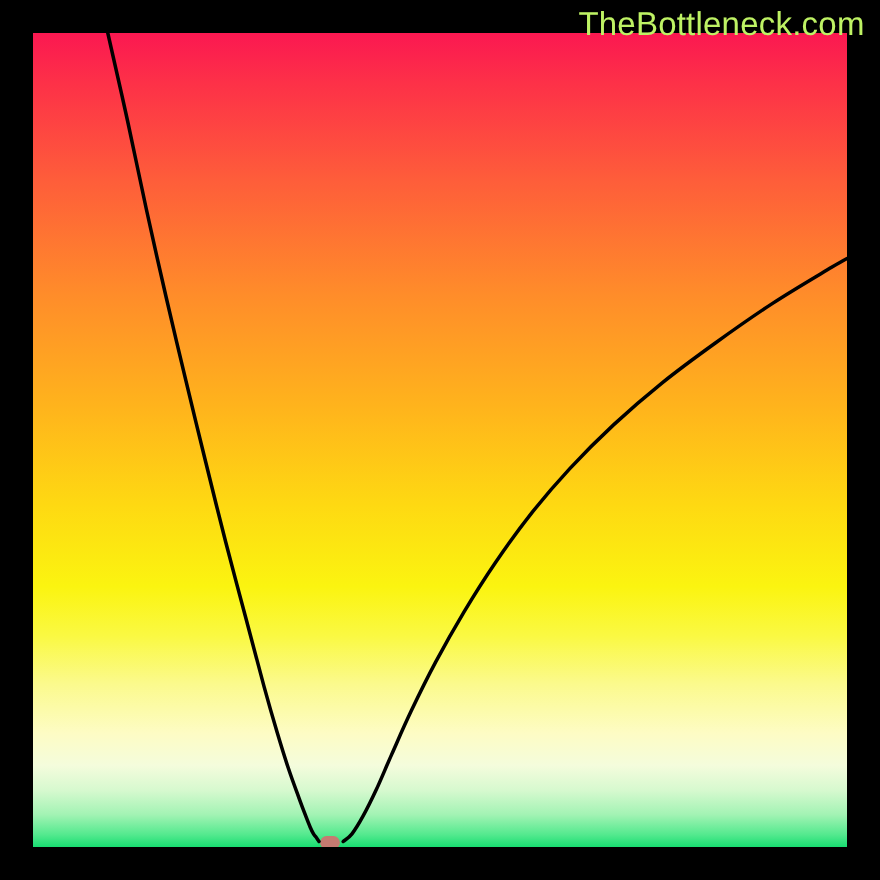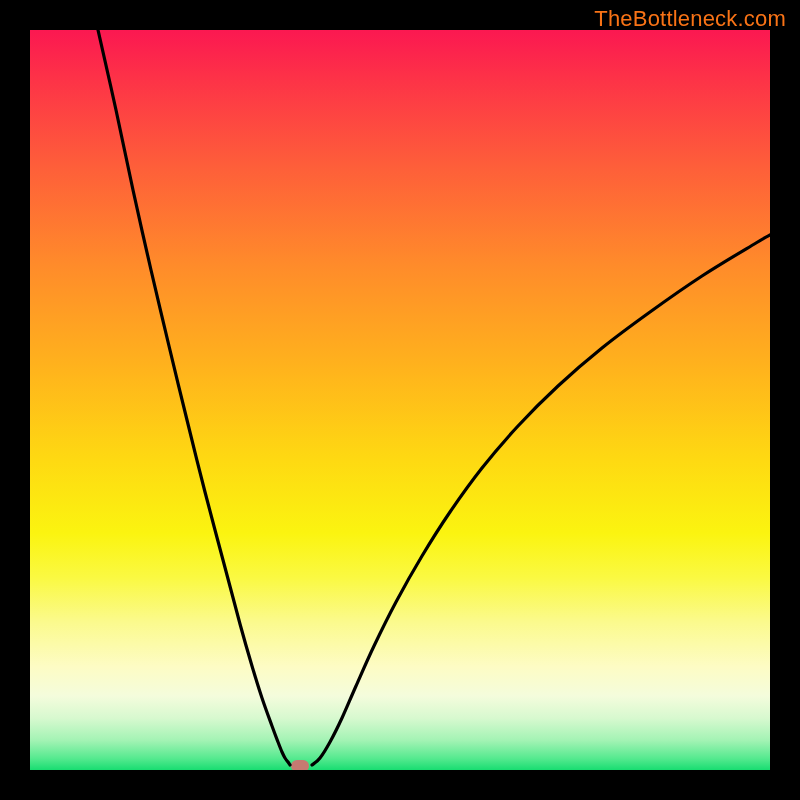--- a/index.html
+++ b/index.html
@@ -13,22 +13,22 @@
   .frame {
     position: relative;
     width: 800px;
     height: 800px;
     background: #000;
   }
   .watermark {
     position: absolute;
     top: 6px;
     right: 14px;
-    color: #f97316;
-    font-size: 22px;
+    color: #bef264;
+    font-size: 30px;
     font-weight: 400;
     letter-spacing: 0.2px;
     z-index: 10;
     user-select: none;
   }
   .plot-area {
     position: absolute;
     left: 30px;
     top: 30px;
     width: 740px;

